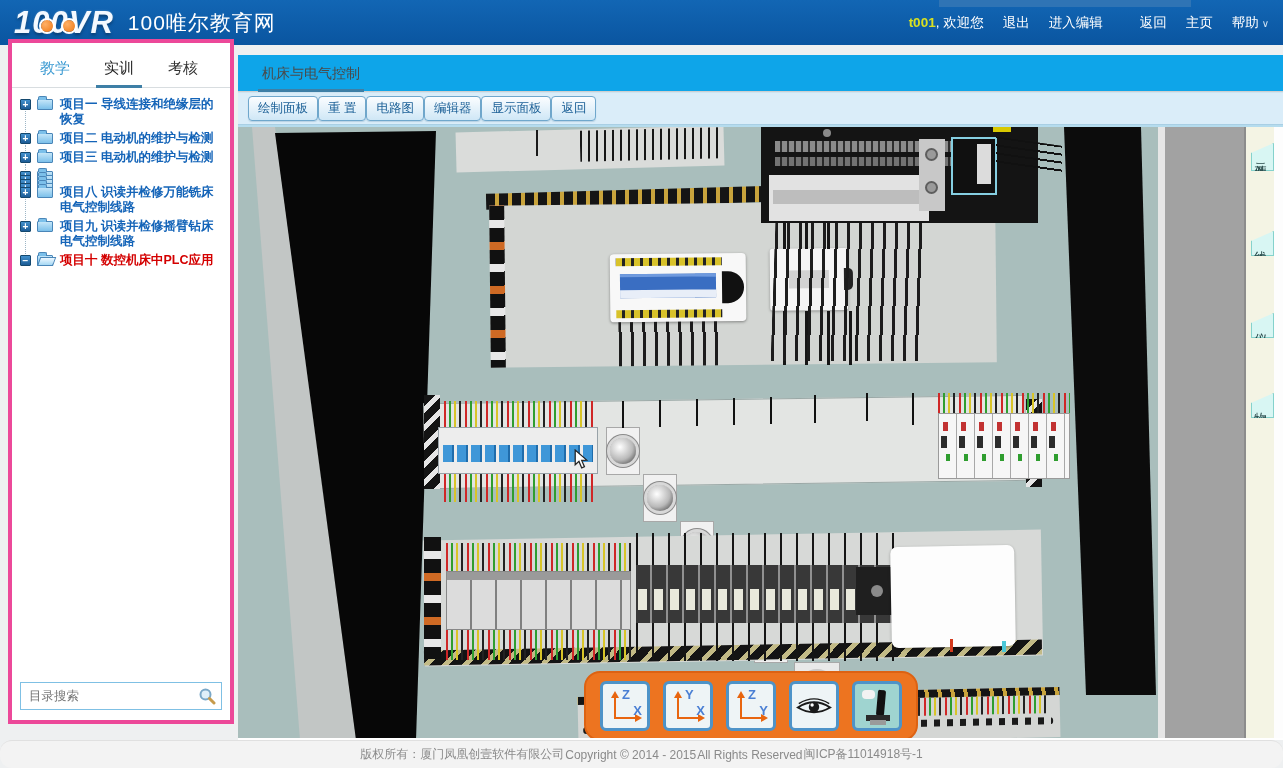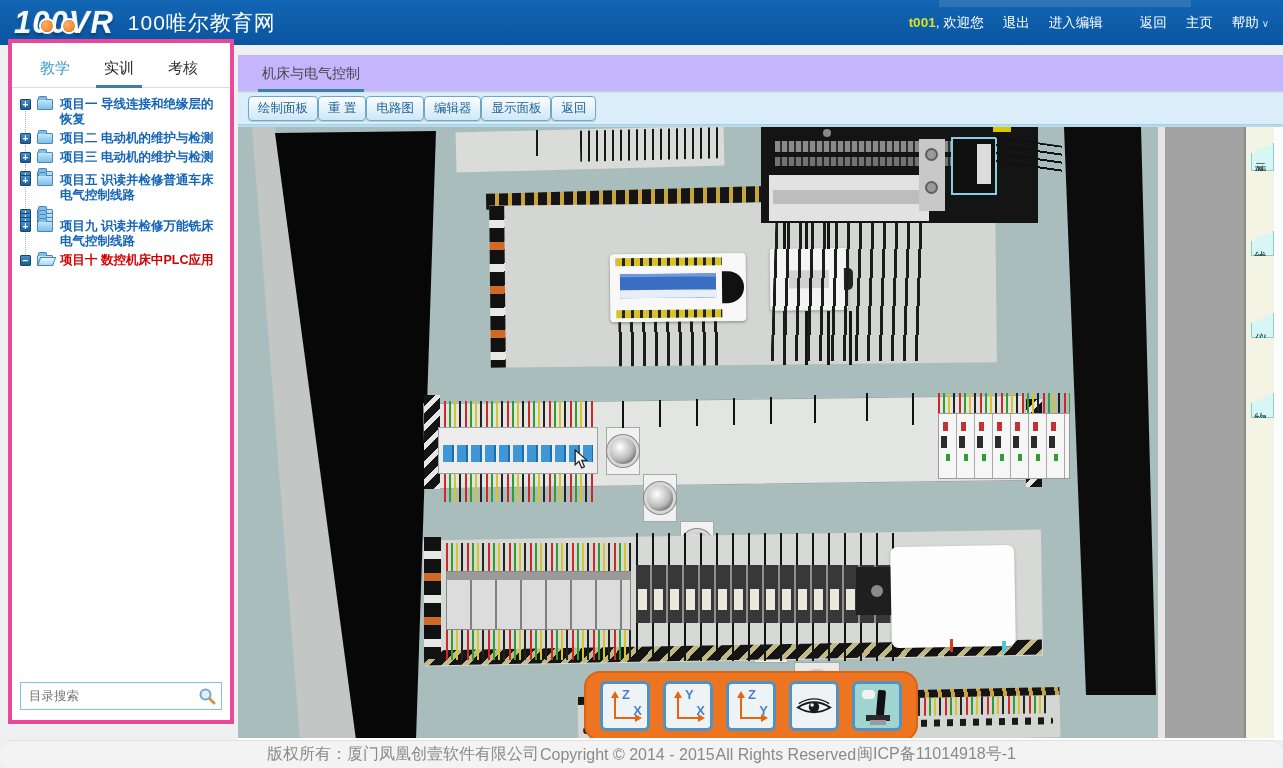--- a/index.html
+++ b/index.html
@@ -51,21 +51,21 @@
     transform:skewX(-20deg); transform-origin:bottom left; }
   .tree li.selected { color:#d40000; }
   .searchbox { position:absolute; left:8px; right:8px; bottom:10px; height:28px;
     border:1px solid #7fc0e4; background:#fff; display:flex; align-items:center; }
   .searchbox input { flex:1; border:none; outline:none; font-size:12.5px; color:#0f172a;
     padding:0 8px; font-family:Liberation Sans, sans-serif; background:transparent; }
   .search-ico { margin-right:6px; cursor:pointer; display:flex; }
 
   
   .main { position:absolute; left:238px; top:55px; right:0; bottom:28px; background:#fff; }
-  .tabstrip { height:37px; background:#c4b5fd; border-bottom:1px solid #cfcfcf; display:flex; align-items:flex-end; }
+  .tabstrip { height:37px; background:#0ea5e9; border-bottom:1px solid #cfcfcf; display:flex; align-items:flex-end; }
   .main-tab { margin-left:20px; padding:8px 4px 8px 4px; font-size:14px; color:#4a4a4a; position:relative; cursor:pointer; }
   .main-tab::after { content:""; position:absolute; left:0; right:0; bottom:-1px; height:3px; background:#3e7fa6; }
   .toolbar { height:33px; background:#daedf9; border-top:1px solid #cde4f2; border-bottom:1px solid #a9cfe4;
     display:flex; align-items:center; padding-left:10px; }
   .tb-btn { padding:3px 9px; font-size:12.5px; color:#1a5f96; border:1px solid #6fa7cc; border-radius:4px;
     background:linear-gradient(#fbfdff,#cfe7f6); cursor:pointer; box-shadow:0 1px 1px rgba(120,160,190,.35); }
 
   
   .scene { position:relative; height:613px; background:#a9bebc; border-top:2px solid #b5dcee; overflow:hidden; }
   .abs { position:absolute; }
@@ -117,21 +117,21 @@
   .ax-v { position:absolute; left:11px; top:10px; bottom:9px; width:2px; background:#e8650f; }
   .ax-v::before { content:""; position:absolute; top:-7px; left:-3px; border:4px solid transparent; border-bottom:7px solid #e8650f; }
   .ax-h { position:absolute; left:11px; bottom:9px; right:7px; height:2px; background:#e8650f; }
   .ax-h::after { content:""; position:absolute; right:-6px; top:-3px; border:4px solid transparent; border-left:7px solid #e8650f; }
   .ax-vl { position:absolute; left:19px; top:3px; color:#4a7fd4; font-weight:bold; font-size:13px; }
   .ax-hl { position:absolute; right:5px; bottom:10px; color:#4a7fd4; font-weight:bold; font-size:13px; }
 
   
   .footer { position:absolute; left:0; bottom:0; width:100%; height:28px; background:#f3f3f3;
     border-top:1px solid #e0e0e0; display:flex; align-items:center; justify-content:center;
-    gap:1px; font-size:16px; color:#8a8a8a;border-radius:12px; }
+    gap:1px; font-size:12px; color:#8a8a8a;border-radius:12px; }
 </style>
 </head>
 <body>
 
 <div class="page">
 
   <div class="header">
     <div class="hdr-accent"></div>
     <div class="brand">
       <span class="brand-txt">100VR</span>
@@ -173,38 +173,38 @@
         <span class="folder"></span>
         <span>项目三  电动机的维护与检测</span>
       </li>
       <li>
         <span class="toggle">+</span>
         <span class="folder"></span>
       </li>
       <li>
         <span class="toggle">+</span>
         <span class="folder"></span>
-        <span>项目五  识读并检修普通车床电气控制线路</span>
-      </li>
-      <li>
-        <span class="toggle">+</span>
-        <span class="folder"></span>
-      </li>
-      <li>
-        <span class="toggle">+</span>
-        <span class="folder"></span>
-      </li>
-      <li>
-        <span class="toggle">+</span>
-        <span class="folder"></span>
-      </li>
-      <li>
-        <span class="toggle">+</span>
-        <span class="folder"></span>
-        <span>项目九  识读并检修万能铣床电气控制线路</span>
+      </li>
+      <li>
+        <span class="toggle">+</span>
+        <span class="folder"></span>
+      </li>
+      <li>
+        <span class="toggle">+</span>
+        <span class="folder"></span>
+      </li>
+      <li>
+        <span class="toggle">+</span>
+        <span class="folder"></span>
+        <span>项目八  识读并检修万能铣床电气控制线路</span>
+      </li>
+      <li>
+        <span class="toggle">+</span>
+        <span class="folder"></span>
+        <span>项目九  识读并检修摇臂钻床电气控制线路</span>
       </li>
       <li class="selected">
         <span class="toggle">−</span>
         <span class="folder open"></span>
         <span>项目十  数控机床中PLC应用</span>
       </li>
     </ul>
     <div class="searchbox">
       <input type="text" placeholder="目录搜索" style="">
       <span class="search-ico">

